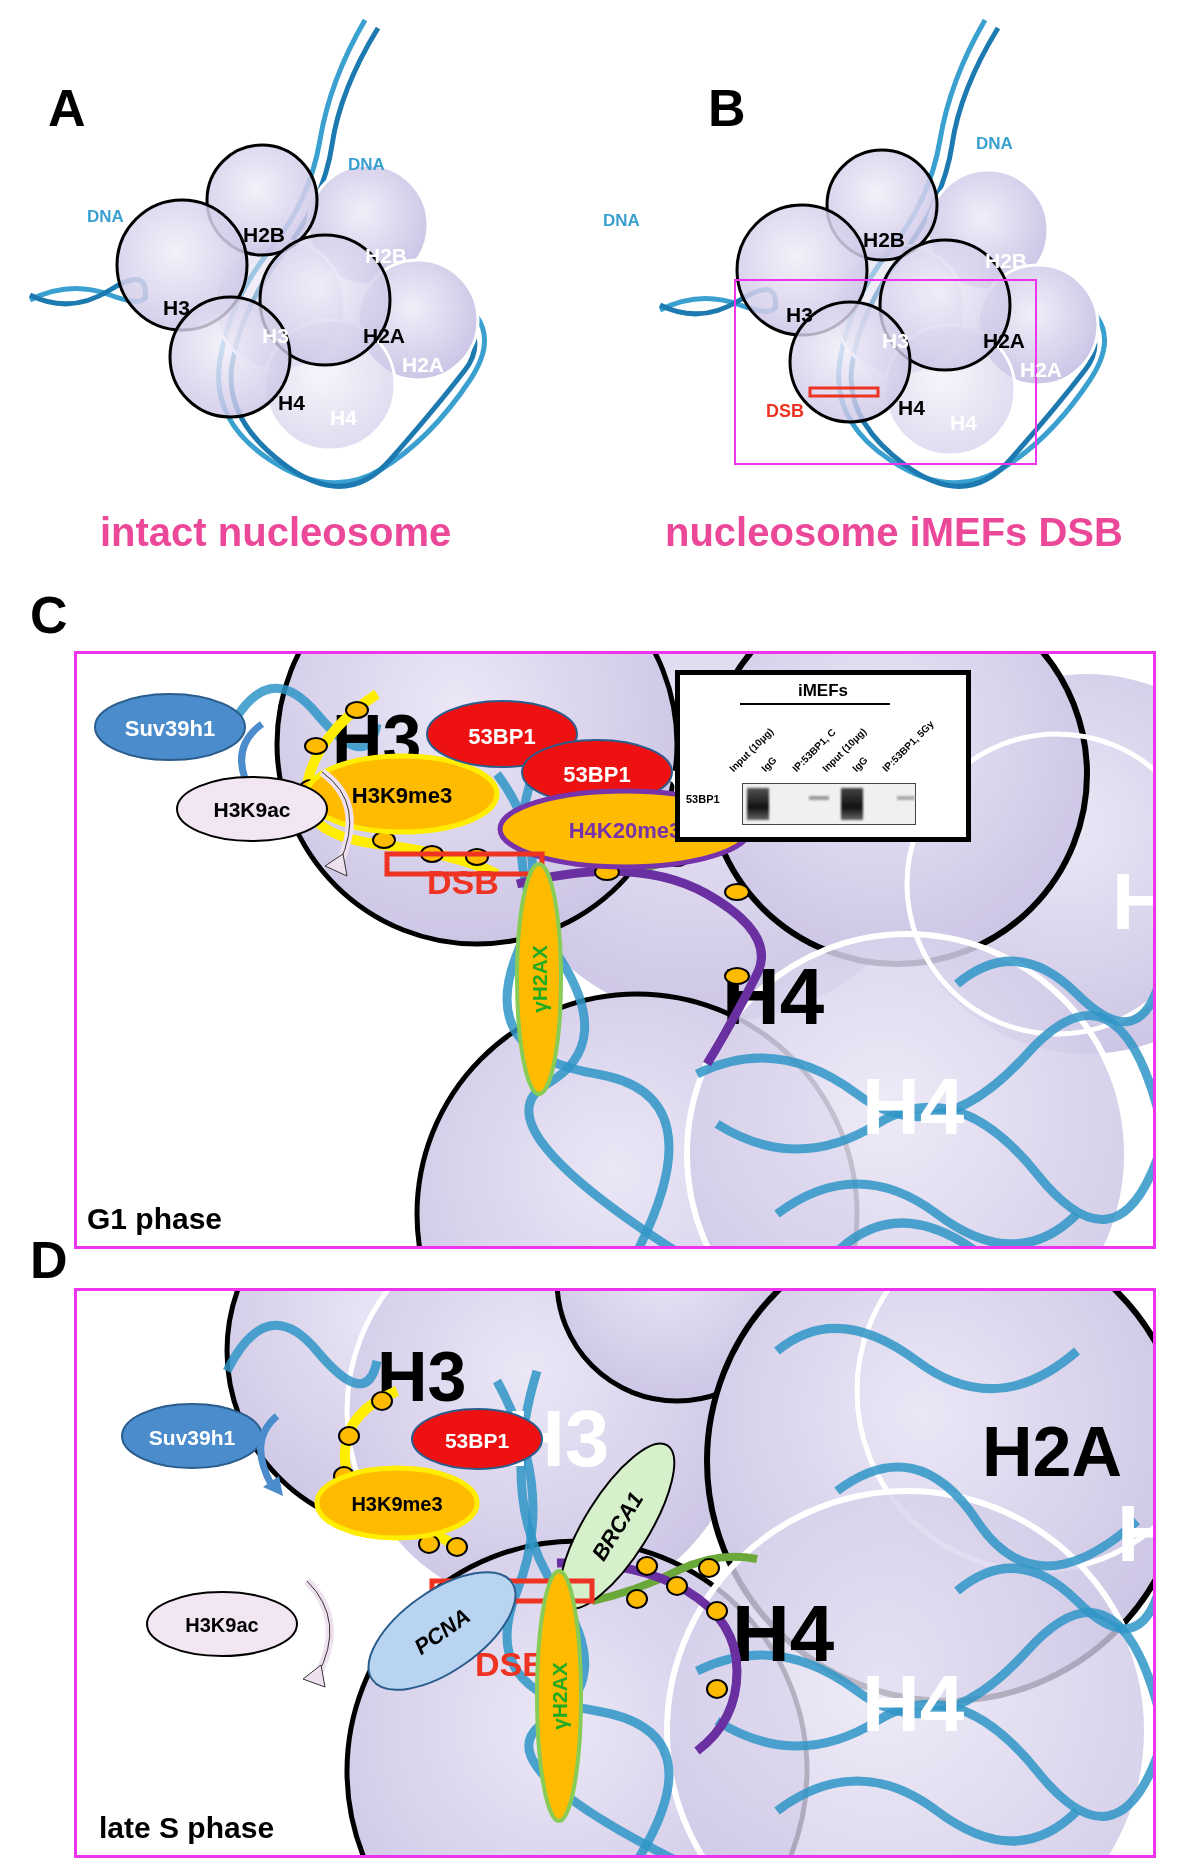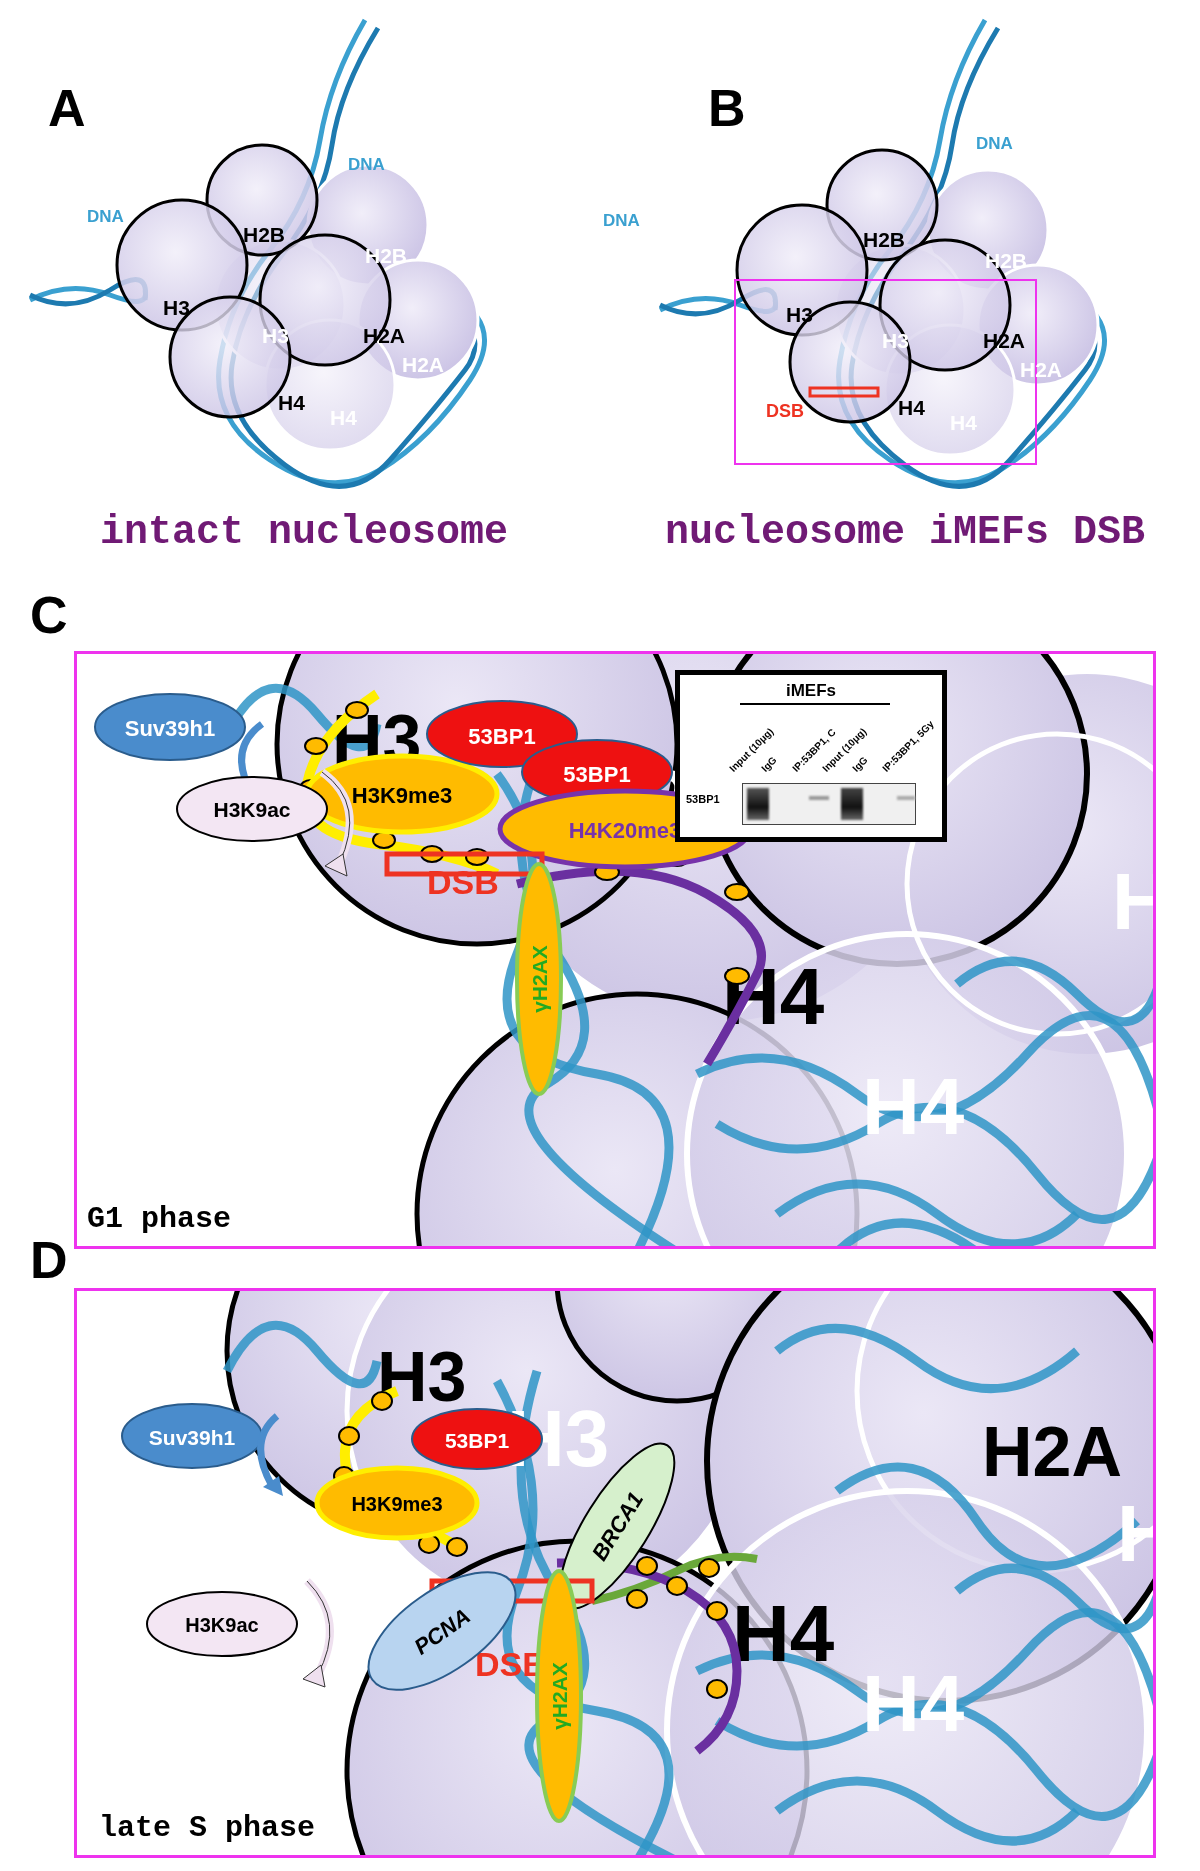--- a/index.html
+++ b/index.html
@@ -1,22 +1,22 @@
 <!DOCTYPE html>
 <html><head>
 <meta charset="utf-8">
 <style>
   html,body{margin:0;padding:0;background:#fff;}
   body{width:1200px;height:1871px;position:relative;overflow:hidden;font-family:"Liberation Sans",sans-serif;}
   .abs{position:absolute;}
   .panel-letter{position:absolute;font-weight:bold;font-size:52px;color:#000;font-family:"Liberation Sans",sans-serif;}
-  .caption{position:absolute;font-weight:bold;font-size:40px;color:#701a75;font-family:Liberation Mono, monospace;}
+  .caption{position:absolute;font-weight:bold;font-size:40px;color:#ec4899;font-family:Liberation Sans, sans-serif;}
   svg text{font-family:"Liberation Sans",sans-serif;}
   .frame{position:absolute;border:3px solid #ee33ee;box-sizing:border-box;overflow:hidden;background:#fff;}
-  .phase{position:absolute;font-weight:bold;font-size:30px;color:#000;font-family:Liberation Mono, monospace;}
+  .phase{position:absolute;font-weight:bold;font-size:30px;color:#000;}
   .inset{position:absolute;background:#fff;border:5px solid #000;box-sizing:border-box;}
 </style>
 </head>
 <body>
 
 <div class="panel-letter" style="left:48px;top:78px;">A</div>
 <svg class="abs" style="left:0;top:0;" width="600" height="560">
   <defs>
     <radialGradient id="hg" cx="45%" cy="40%" r="65%">
       <stop offset="0%" stop-color="#f1eef9"></stop>
@@ -178,21 +178,21 @@
     <ellipse cx="175" cy="155" rx="75" ry="32" fill="#f3e6f3" stroke="#000" stroke-width="2"></ellipse>
     <text x="175" y="163" font-size="21" font-weight="bold" fill="#000" text-anchor="middle">H3K9ac</text>
     <path d="M245 118 Q290 150 262 210" fill="none" stroke="#efe0ef" stroke-width="8"></path>
     <path d="M245 118 Q290 150 262 210" fill="none" stroke="#333" stroke-width="1"></path>
     <polygon points="248,212 270,222 266,200" fill="#efe0ef" stroke="#333" stroke-width="1"></polygon>
 
     <ellipse cx="462" cy="325" rx="22" ry="115" fill="#ffbb00" stroke="#88cc55" stroke-width="4"></ellipse>
     <text x="0" y="0" font-size="21" font-weight="bold" fill="#22aa22" text-anchor="middle" transform="translate(470,325) rotate(-90)">γH2AX</text>
   </svg>
 
-  <div class="inset" style="left:598px;top:16px;width:272px;height:172px;">
+  <div class="inset" style="left:598px;top:16px;width:296px;height:172px;">
     <div style="position:absolute;left:0;width:100%;top:6px;text-align:center;font-weight:bold;font-size:17px;">iMEFs</div>
     <div style="position:absolute;left:60px;top:28px;width:150px;height:2px;background:#000;"></div>
     <div style="position:absolute;left:55px;top:88px;font-size:10px;font-weight:bold;transform:rotate(-45deg);transform-origin:left bottom;white-space:nowrap;">Input (10μg)</div>
     <div style="position:absolute;left:87px;top:88px;font-size:10px;font-weight:bold;transform:rotate(-45deg);transform-origin:left bottom;white-space:nowrap;">IgG</div>
     <div style="position:absolute;left:118px;top:88px;font-size:10px;font-weight:bold;transform:rotate(-45deg);transform-origin:left bottom;white-space:nowrap;">IP:53BP1, C</div>
     <div style="position:absolute;left:148px;top:88px;font-size:10px;font-weight:bold;transform:rotate(-45deg);transform-origin:left bottom;white-space:nowrap;">Input (10μg)</div>
     <div style="position:absolute;left:178px;top:88px;font-size:10px;font-weight:bold;transform:rotate(-45deg);transform-origin:left bottom;white-space:nowrap;">IgG</div>
     <div style="position:absolute;left:208px;top:88px;font-size:10px;font-weight:bold;transform:rotate(-45deg);transform-origin:left bottom;white-space:nowrap;">IP:53BP1, 5Gy</div>
     <div style="position:absolute;left:6px;top:118px;font-size:11px;font-weight:bold;">53BP1</div>
     <div style="position:absolute;left:62px;top:108px;width:172px;height:40px;border:1px solid #444;background:#f0f0f0;">

